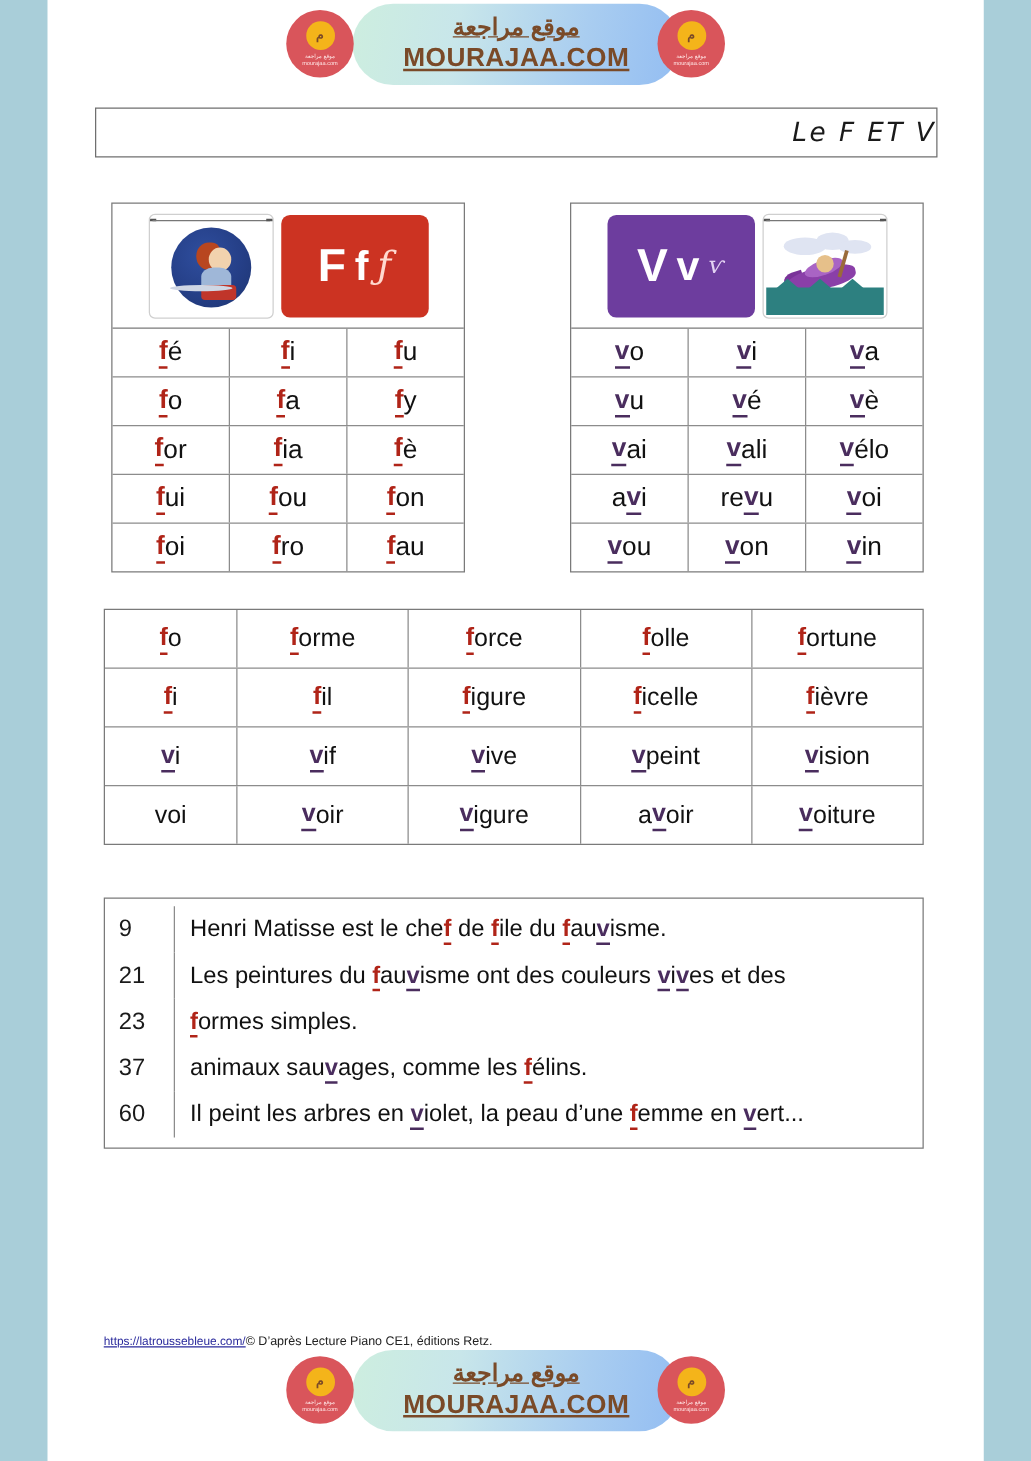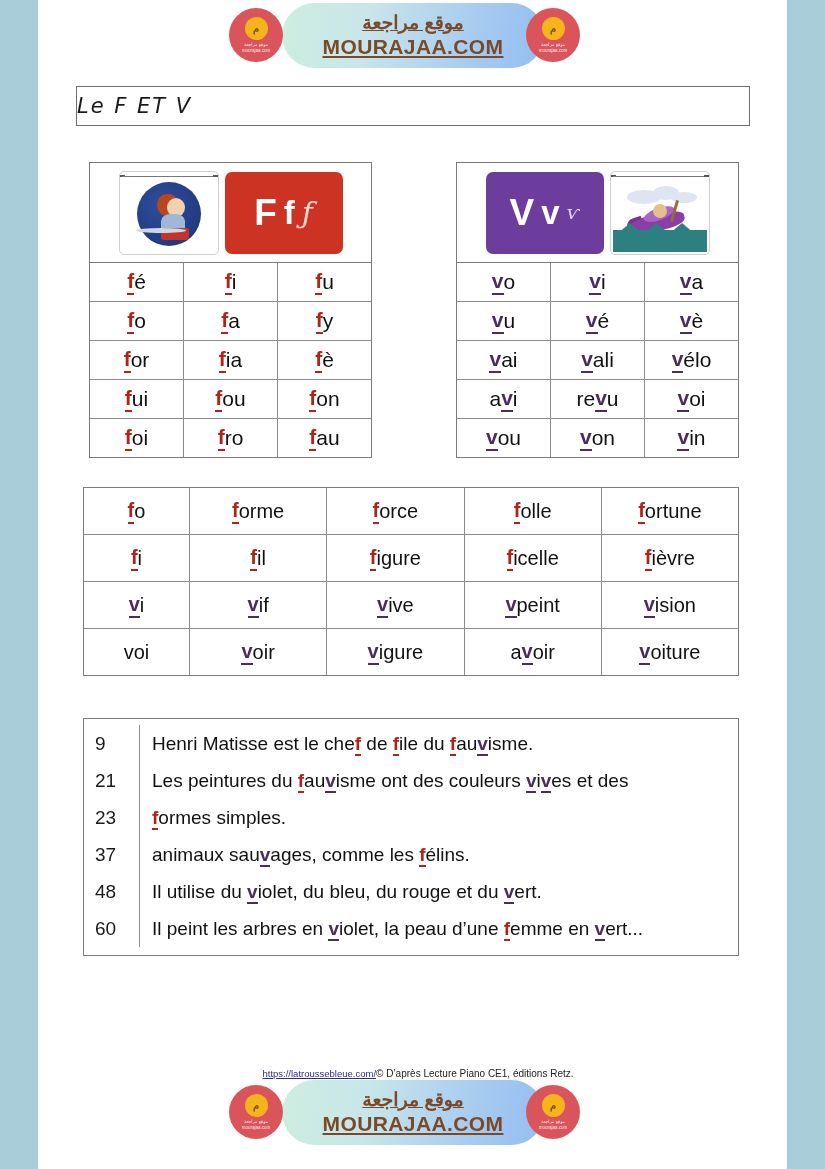--- a/index.html
+++ b/index.html
@@ -108,21 +108,21 @@
   
   .title-box {
     position: absolute;
     left: 38px;
     top: 86px;
     width: 672px;
     height: 38px;
     border: 1px solid #6f6f6f;
     display: flex;
     align-items: center;
-    justify-content: flex-start;
+    justify-content: flex-end;
     background: #fff;
   }
   .title-text {
     font-family: "DejaVu Sans", sans-serif;
     font-size: 21px;
     color: #1a1a1a;
     letter-spacing: 2px;
     font-style: italic;
     font-weight: 300;
   }
@@ -420,21 +420,21 @@
     text-align-last: justify;
   }
 
   
   .footer {
     position: absolute;
     left: 45px;
     top: 1068px;
     width: 670px;
     display: flex;
-    justify-content: center;
+    justify-content: flex-start;
     align-items: baseline;
   }
   .footer-link {
     font-size: 9.5px;
     color: #2a2a9c;
     text-decoration: underline;
   }
   .footer-credit {
     font-size: 10px;
     color: #222;
@@ -748,24 +748,20 @@
         </div>
         <div class="p-line">
           <div class="p-num">23</div>
           <div class="p-text"><span class="hl-f">f</span><span>ormes simples.</span></div>
         </div>
         <div class="p-line">
           <div class="p-num">37</div>
           <div class="p-text"><span>animaux sau</span><span class="hl-v">v</span><span>ages, comme les </span><span class="hl-f">f</span><span>élins.</span></div>
         </div>
         <div class="p-line">
-          <div class="p-num">48</div>
-          <div class="p-text"><span>Il utilise du </span><span class="hl-v">v</span><span>iolet, du bleu, du rouge et du </span><span class="hl-v">v</span><span>ert.</span></div>
-        </div>
-        <div class="p-line">
           <div class="p-num">60</div>
           <div class="p-text"><span>Il peint les arbres en </span><span class="hl-v">v</span><span>iolet, la peau d’une </span><span class="hl-f">f</span><span>emme en </span><span class="hl-v">v</span><span>ert...</span></div>
         </div>
       </div>
   </div>
 
   <div class="footer">
     <a class="footer-link" href="#">https://latroussebleue.com/</a>
     <span class="footer-credit">© D’après Lecture Piano CE1, éditions Retz.</span>
   </div>

